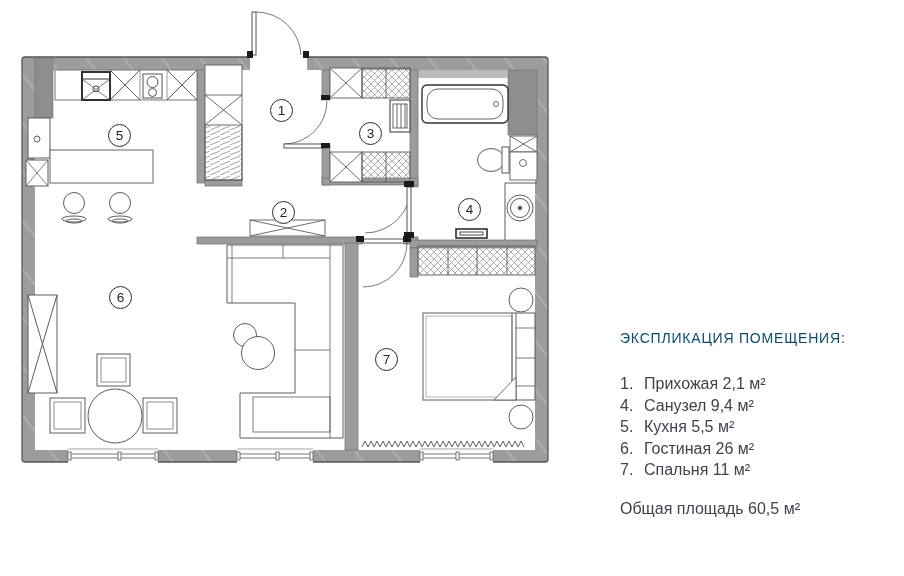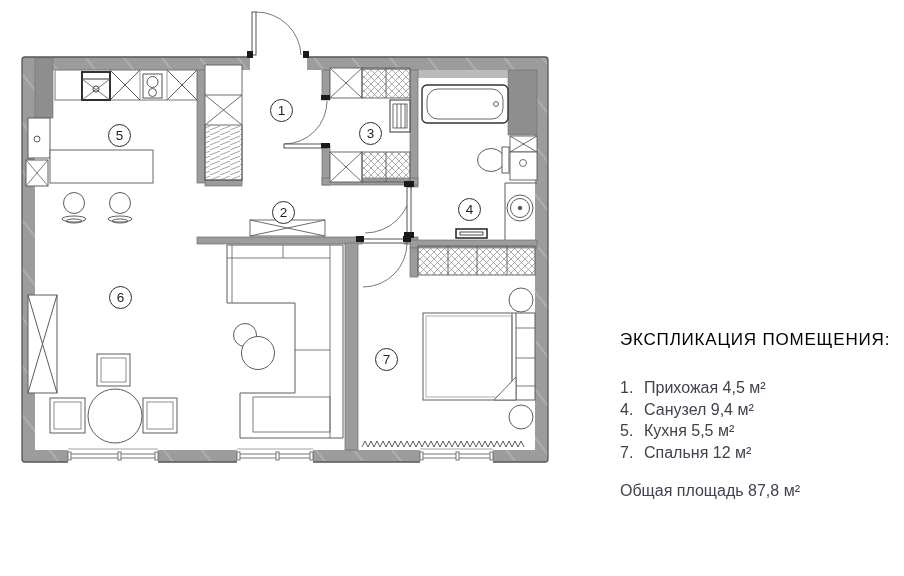--- a/index.html
+++ b/index.html
@@ -11,21 +11,21 @@
   #plan-svg{position:absolute;left:0;top:0;}
   .badge{
     position:absolute;width:23px;height:23px;box-sizing:border-box;
     border:1.6px solid #2c2c2c;border-radius:50%;background:#fff;
     font-size:13.5px;color:#1f1f1f;display:flex;align-items:center;justify-content:center;
   }
   .b1{left:270px;top:99px}.b2{left:272px;top:201px}.b3{left:359px;top:122px}
   .b4{left:458px;top:198px}.b5{left:108px;top:124px}.b6{left:109px;top:286px}
   .b7{left:375px;top:348px}
   .legend{position:absolute;left:620px;top:330px;width:280px;color:#3e434d;}
-  .legend-title{font-size:17px;letter-spacing:0.8px;color:#000000;}
+  .legend-title{font-size:14px;letter-spacing:0.8px;color:#0c4a6e;}
   .legend-items{margin-top:27px;font-size:16px;line-height:21.5px;}
   .legend-item .num{display:inline-block;width:24px;}
   .legend-total{margin-top:19px;font-size:16px;}
 </style>
 </head>
 <body>
 
 <div id="plan-wrap">
 <svg id="plan-svg" width="604" height="576" viewBox="0 0 604 576">
   <defs>
@@ -276,19 +276,20 @@
   <div class="badge b3">3</div>
   <div class="badge b4">4</div>
   <div class="badge b5">5</div>
   <div class="badge b6">6</div>
   <div class="badge b7">7</div>
 </div>
 
 <div class="legend">
   <div class="legend-title">ЭКСПЛИКАЦИЯ ПОМЕЩЕНИЯ:</div>
   <div class="legend-items">
-    <div class="legend-item"><span class="num">1.</span><span>Прихожая 4,5 м²</span></div>
+    <div class="legend-item"><span class="num">1.</span><span>Прихожая 2,1 м²</span></div>
     <div class="legend-item"><span class="num">4.</span><span>Санузел 9,4 м²</span></div>
     <div class="legend-item"><span class="num">5.</span><span>Кухня 5,5 м²</span></div>
-    <div class="legend-item"><span class="num">7.</span><span>Спальня 12 м²</span></div>
+    <div class="legend-item"><span class="num">6.</span><span>Гостиная 26 м²</span></div>
+    <div class="legend-item"><span class="num">7.</span><span>Спальня 11 м²</span></div>
   </div>
-  <div class="legend-total">Общая площадь 87,8 м²</div>
+  <div class="legend-total">Общая площадь 60,5 м²</div>
 </div>
 
 </body></html>

